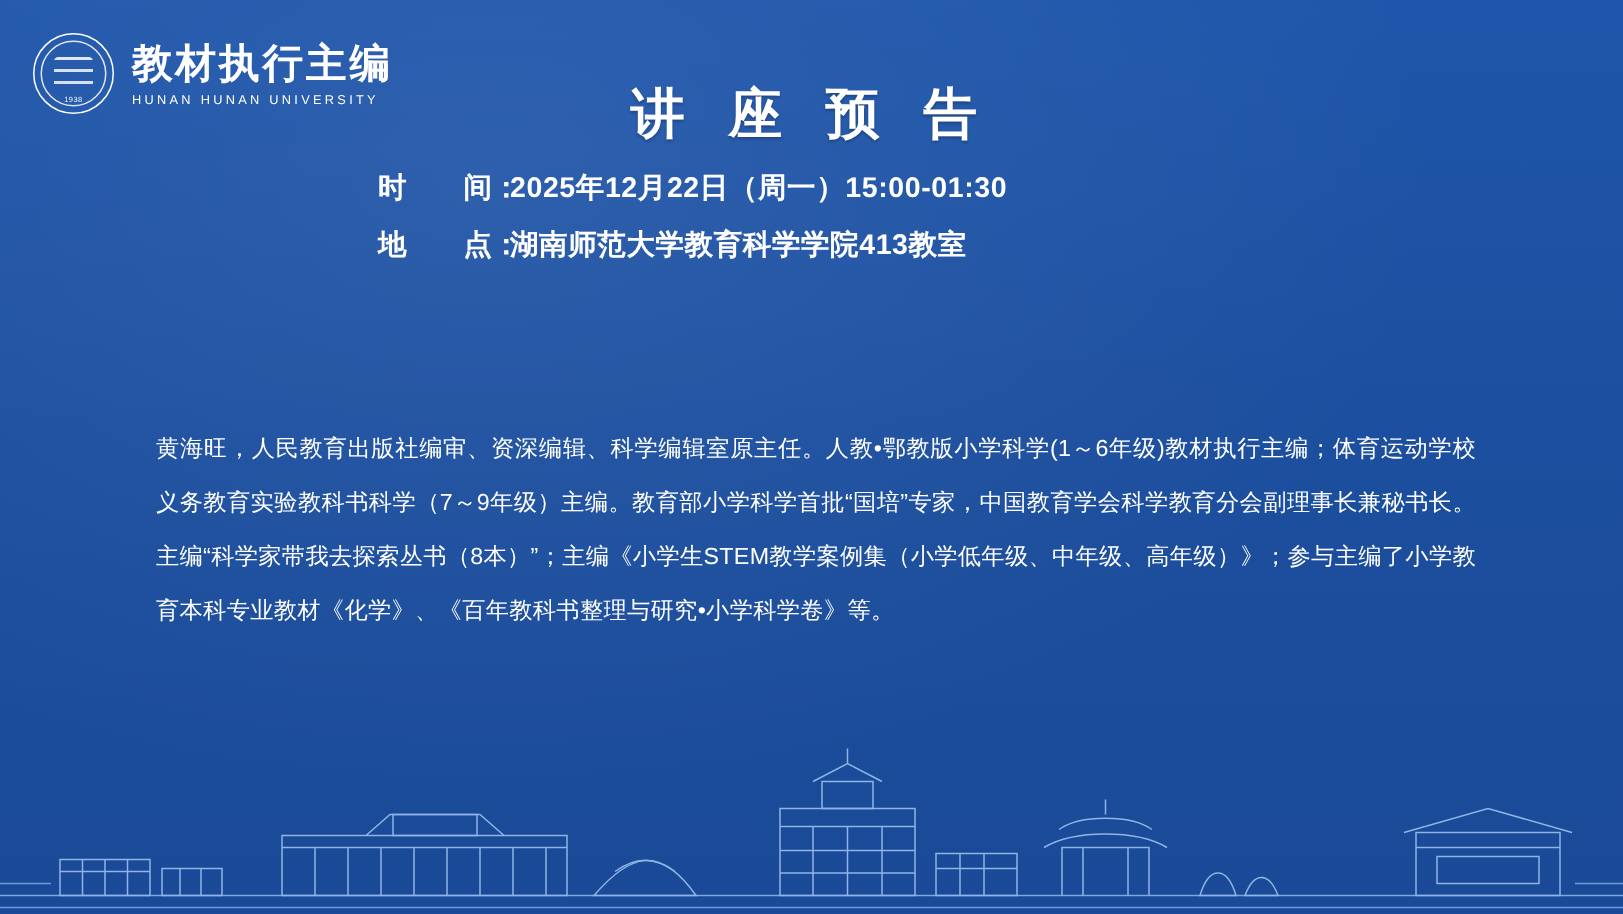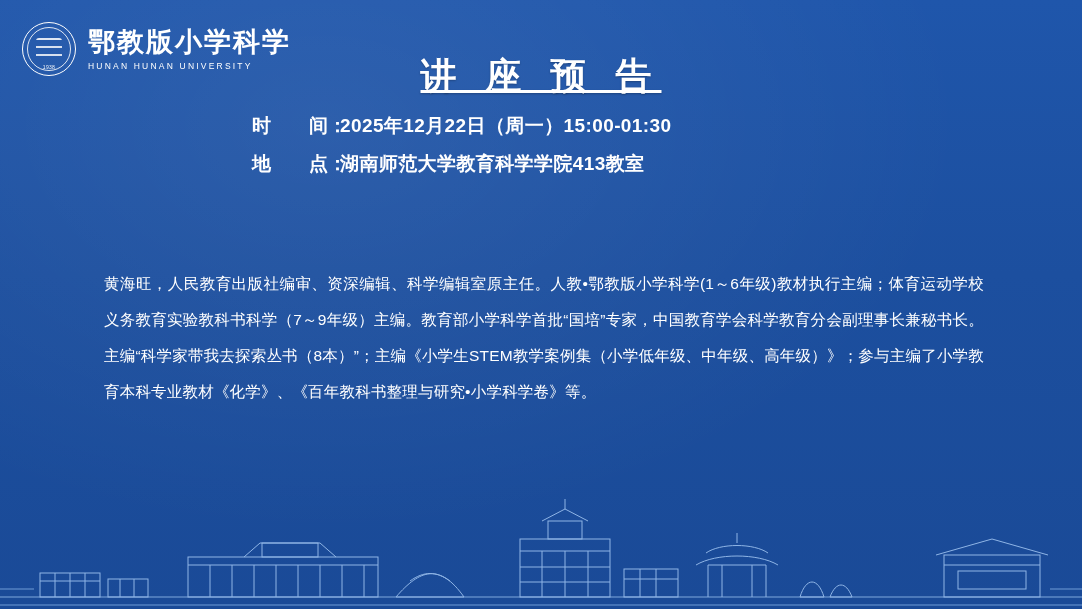--- a/index.html
+++ b/index.html
@@ -105,21 +105,20 @@
     top: 52px;
     left: 0;
     right: 0;
     text-align: center;
     color: #ffffff;
     font-family: "Liberation Serif", serif;
     font-size: 36px;
     font-weight: 700;
     letter-spacing: 10px;
     text-shadow: 0 1px 2px rgba(0,0,0,0.25);
-    text-decoration: underline;
   }
 
   
   .info {
     position: absolute;
     left: 252px;
     top: 112px;
     color: #ffffff;
   }
   .info-row {
@@ -138,21 +137,21 @@
   }
   .info-value {
     letter-spacing: .4px;
   }
 
   
   .body-text {
     position: absolute;
     left: 104px;
     right: 98px;
-    top: 266px;
+    top: 282px;
     color: #ffffff;
     font-size: 15.5px;
     line-height: 2.33;
     text-align: justify;
     text-justify: inter-ideograph;
     letter-spacing: .2px;
   }
 
   
   .skyline {
@@ -174,21 +173,21 @@
 
 <div class="poster">
   <div class="sheen"></div>
 
   <div class="logo-block">
     <div class="logo-seal">
       <div class="seal-core"></div>
       <div class="seal-year">1938</div>
     </div>
     <div class="logo-text">
-      <div class="logo-cn">鄂教版小学科学</div>
+      <div class="logo-cn">教材执行主编</div>
       <div class="logo-en">HUNAN HUNAN UNIVERSITY</div>
     </div>
   </div>
 
   <div class="title">讲 座 预 告</div>
 
   <div class="info">
     <div class="info-row">
       <span class="info-label">时　　间：</span>
       <span class="info-value">2025年12月22日（周一）15:00-01:30</span>

